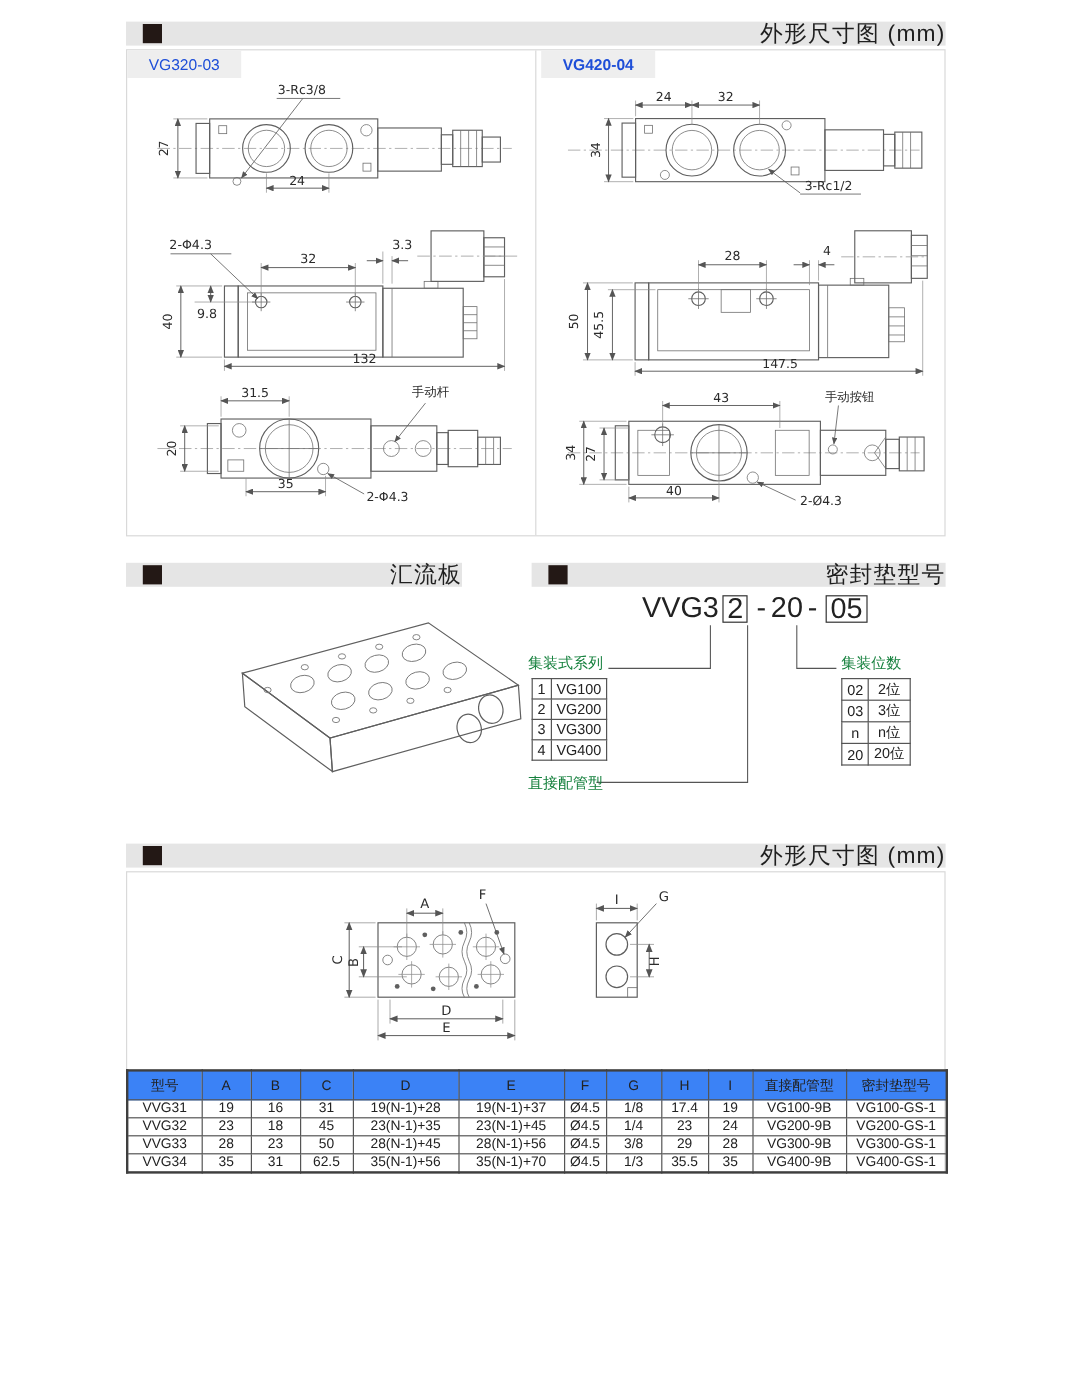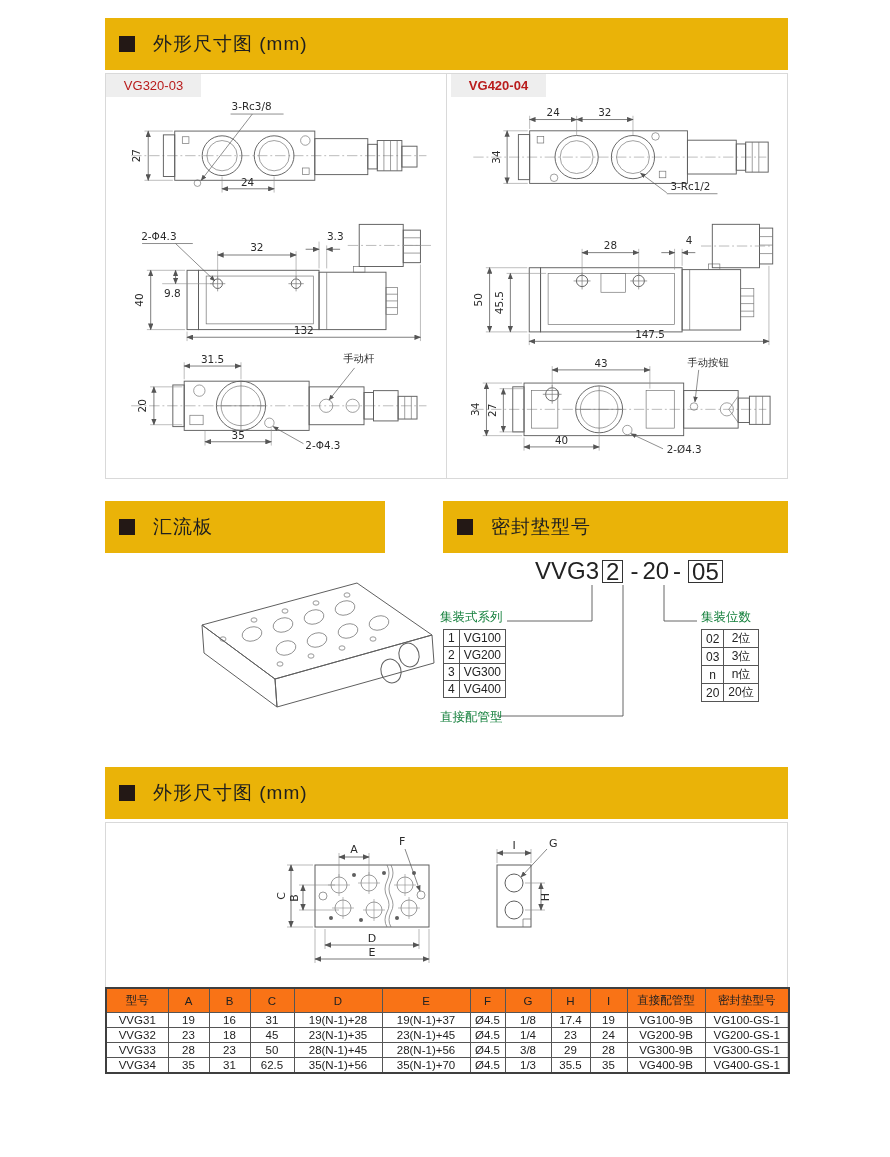--- a/index.html
+++ b/index.html
@@ -1,44 +1,44 @@
 <!DOCTYPE html>
 <html><head>
 <meta charset="utf-8">
 <style>
   html,body{margin:0;padding:0;}
   body{width:890px;height:1157px;background:#fff;position:relative;overflow:hidden;
        font-family:"Liberation Sans","DejaVu Sans",sans-serif;color:#222;}
   .content{margin-left:105px;width:683px;}
-  .secbar{background:#eab308;height:52px;display:flex;align-items:center;font-size:19px;color:#1f1f1f;letter-spacing:1px;}
+  .secbar{background:#e5e5e5;height:20px;display:flex;align-items:center;font-size:19px;color:#1f1f1f;letter-spacing:1px;justify-content:space-between;}
   .bullet{width:16px;height:16px;background:#231815;margin:0 18px 0 14px;flex:0 0 auto;}
   .panel{border:1px solid #d9d9d9;background:#fff;}
   .panel1{margin-top:3px;height:404px;display:flex;}
   .half{width:340px;}
   .vdivider{width:1px;background:#d9d9d9;}
-  .tab{width:95px;height:23px;background:#eeeeee;color:#b91c1c;font-size:13px;display:flex;align-items:center;justify-content:center;}
+  .tab{width:95px;height:23px;background:#eeeeee;color:#1d4ed8;font-size:13px;display:flex;align-items:center;justify-content:center;}
   .drawing{display:block;margin:0 auto;}
   .midrow{display:flex;margin-top:22px;}
   .midleft{width:338px;}
   .midright{width:345px;}
   .bar-manifold{width:280px;}
   .bar-model{width:345px;}
   .modelpanel{position:relative;width:353px;height:190px;margin-left:-8px;font-size:12.5px;}
   .codeline{position:absolute;left:100px;top:4px;display:flex;align-items:center;font-size:24px;color:#222;}
   .codebox{border:1px solid #333;padding:0 3px;margin:0 3px;line-height:21px;}
   .codedash{margin:0 4px;}
   .lbl{position:absolute;color:#15803d;}
   .minitable{position:absolute;border-collapse:collapse;font-size:12px;color:#222;}
   .minitable td{border:1px solid #555;text-align:center;height:16px;padding:0 4px;}
   .overlay{position:absolute;left:0;top:0;}
   .panel2{margin-top:3px;}
   table.spec{border-collapse:collapse;width:683px;font-size:11.5px;color:#222;table-layout:fixed;margin:0 -1px -1px -1px;}
   table.spec th,table.spec td{border:1px solid #555;text-align:center;padding:0;}
   table.spec{border:2px solid #3f3f3f;}
-  table.spec th{background:#f97316;height:23px;font-weight:normal;}
+  table.spec th{background:#3b82f6;height:23px;font-weight:normal;}
   table.spec td{height:14px;}
   svg .ln{fill:none;stroke:#5f5f5f;stroke-width:1;}
   svg .ln2{fill:none;stroke:#6f6f6f;stroke-width:.7;}
   svg .cl{fill:none;stroke:#9a9a9a;stroke-width:.7;stroke-dasharray:11 3 2 3;}
   svg .ext{stroke:#8a8a8a;stroke-width:.6;}
   svg .dim{stroke:#555;stroke-width:.8;}
   svg .ldr{stroke:#555;stroke-width:.7;fill:none;}
   svg text{fill:#2b2b2b;font-size:11px;font-family:"DejaVu Sans",sans-serif;}
   svg .dot{fill:#5f5f5f;stroke:none;}
 </style>

